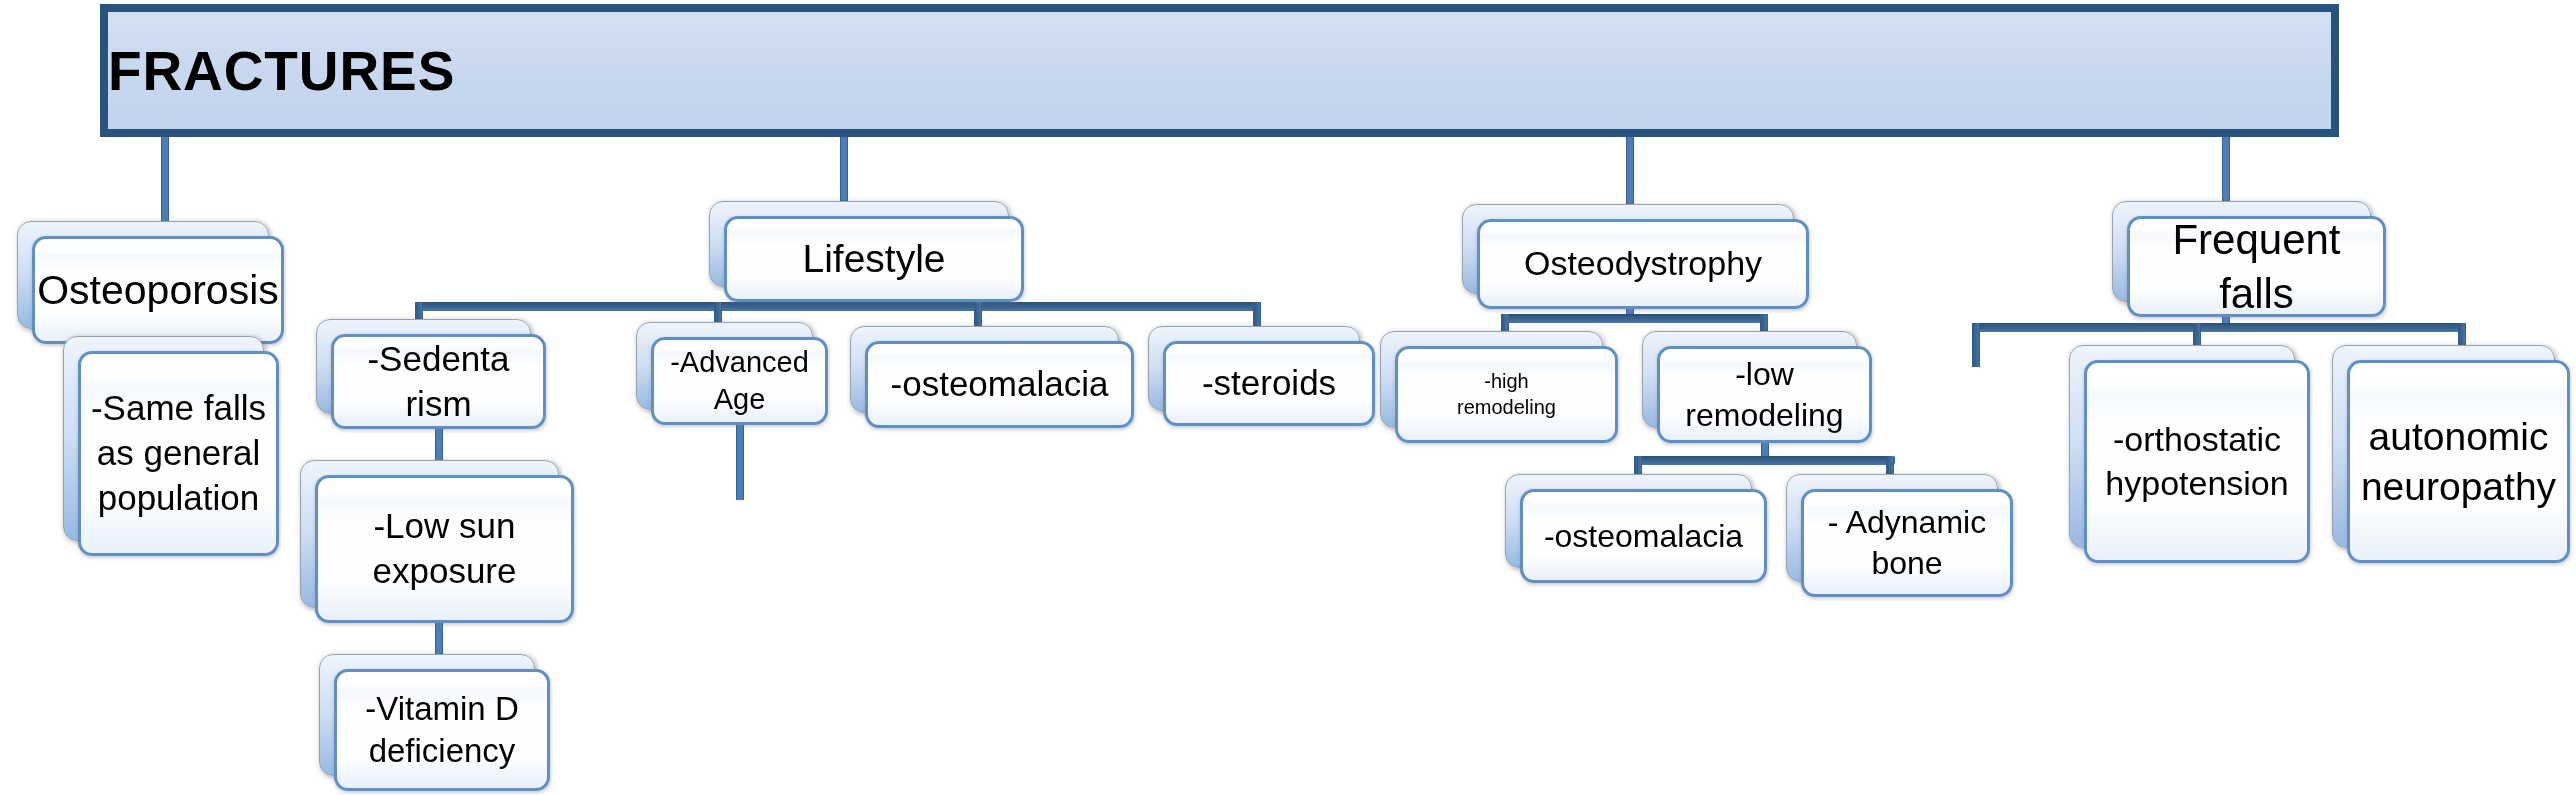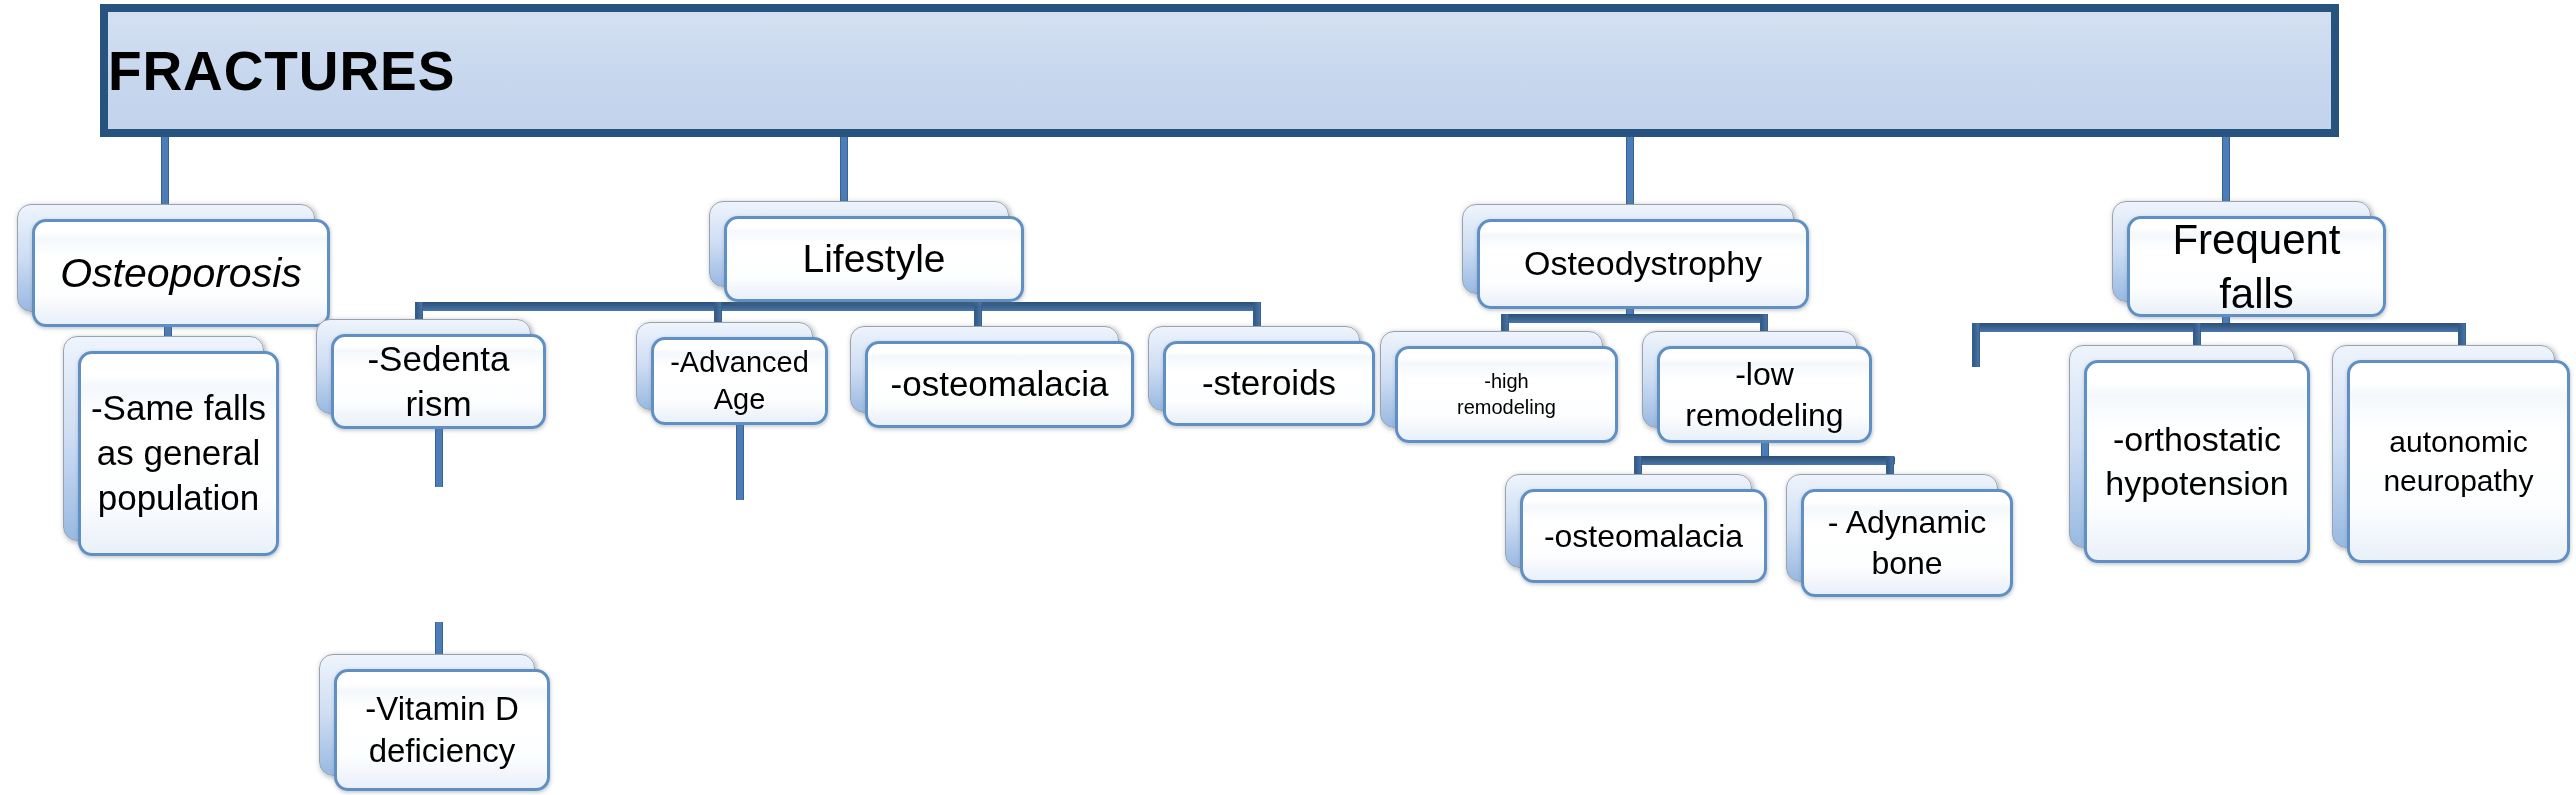--- a/index.html
+++ b/index.html
@@ -77,21 +77,21 @@
   <div class="v" style="left:2222px;top:314px;height:14px;"></div>
   <div class="h" style="left:1972px;top:323px;width:494px;"></div>
   <div class="v dark" style="left:1972px;top:323px;height:44px;"></div>
   <div class="v dark" style="left:2193px;top:323px;height:49px;"></div>
   <div class="v dark" style="left:2458px;top:323px;height:49px;"></div>
 
   <div class="title-bar">
     <span class="label">FRACTURES</span>
   </div>
 
-  <div class="node" style="left:32px;top:219px;width:298px;height:108px;font-style:italic;">
+  <div class="node" style="left:32px;top:236px;width:252px;height:108px;">
     <div class="back"></div>
     <div class="front">
       <span class="label" style="font-size:41px;">Osteoporosis</span>
     </div>
   </div>
 
   <div class="node" style="left:724px;top:216px;width:300px;height:86px;">
     <div class="back"></div>
     <div class="front">
       <span class="label" style="font-size:39px;">Lifestyle</span>
@@ -145,20 +145,27 @@
     </div>
   </div>
 
   <div class="node" style="left:1163px;top:341px;width:212px;height:85px;">
     <div class="back"></div>
     <div class="front">
       <span class="label" style="font-size:35px;">-steroids</span>
     </div>
   </div>
 
+  <div class="node" style="left:315px;top:475px;width:259px;height:148px;">
+    <div class="back"></div>
+    <div class="front">
+      <span class="label" style="font-size:35px;">-Low sun
+exposure</span>
+    </div>
+  </div>
 
   <div class="node" style="left:334px;top:669px;width:216px;height:122px;">
     <div class="back"></div>
     <div class="front">
       <span class="label" style="font-size:33px;">-Vitamin D
 deficiency</span>
     </div>
   </div>
 
 
@@ -198,19 +205,19 @@
     <div class="back"></div>
     <div class="front">
       <span class="label" style="font-size:34px;">-orthostatic
 hypotension</span>
     </div>
   </div>
 
   <div class="node" style="left:2347px;top:360px;width:223px;height:203px;">
     <div class="back"></div>
     <div class="front">
-      <span class="label" style="font-size:30px;">autonomic
+      <span class="label" style="font-size:39px;">autonomic
 neuropathy</span>
     </div>
   </div>
 
 </div>
 
 
 </body></html>

